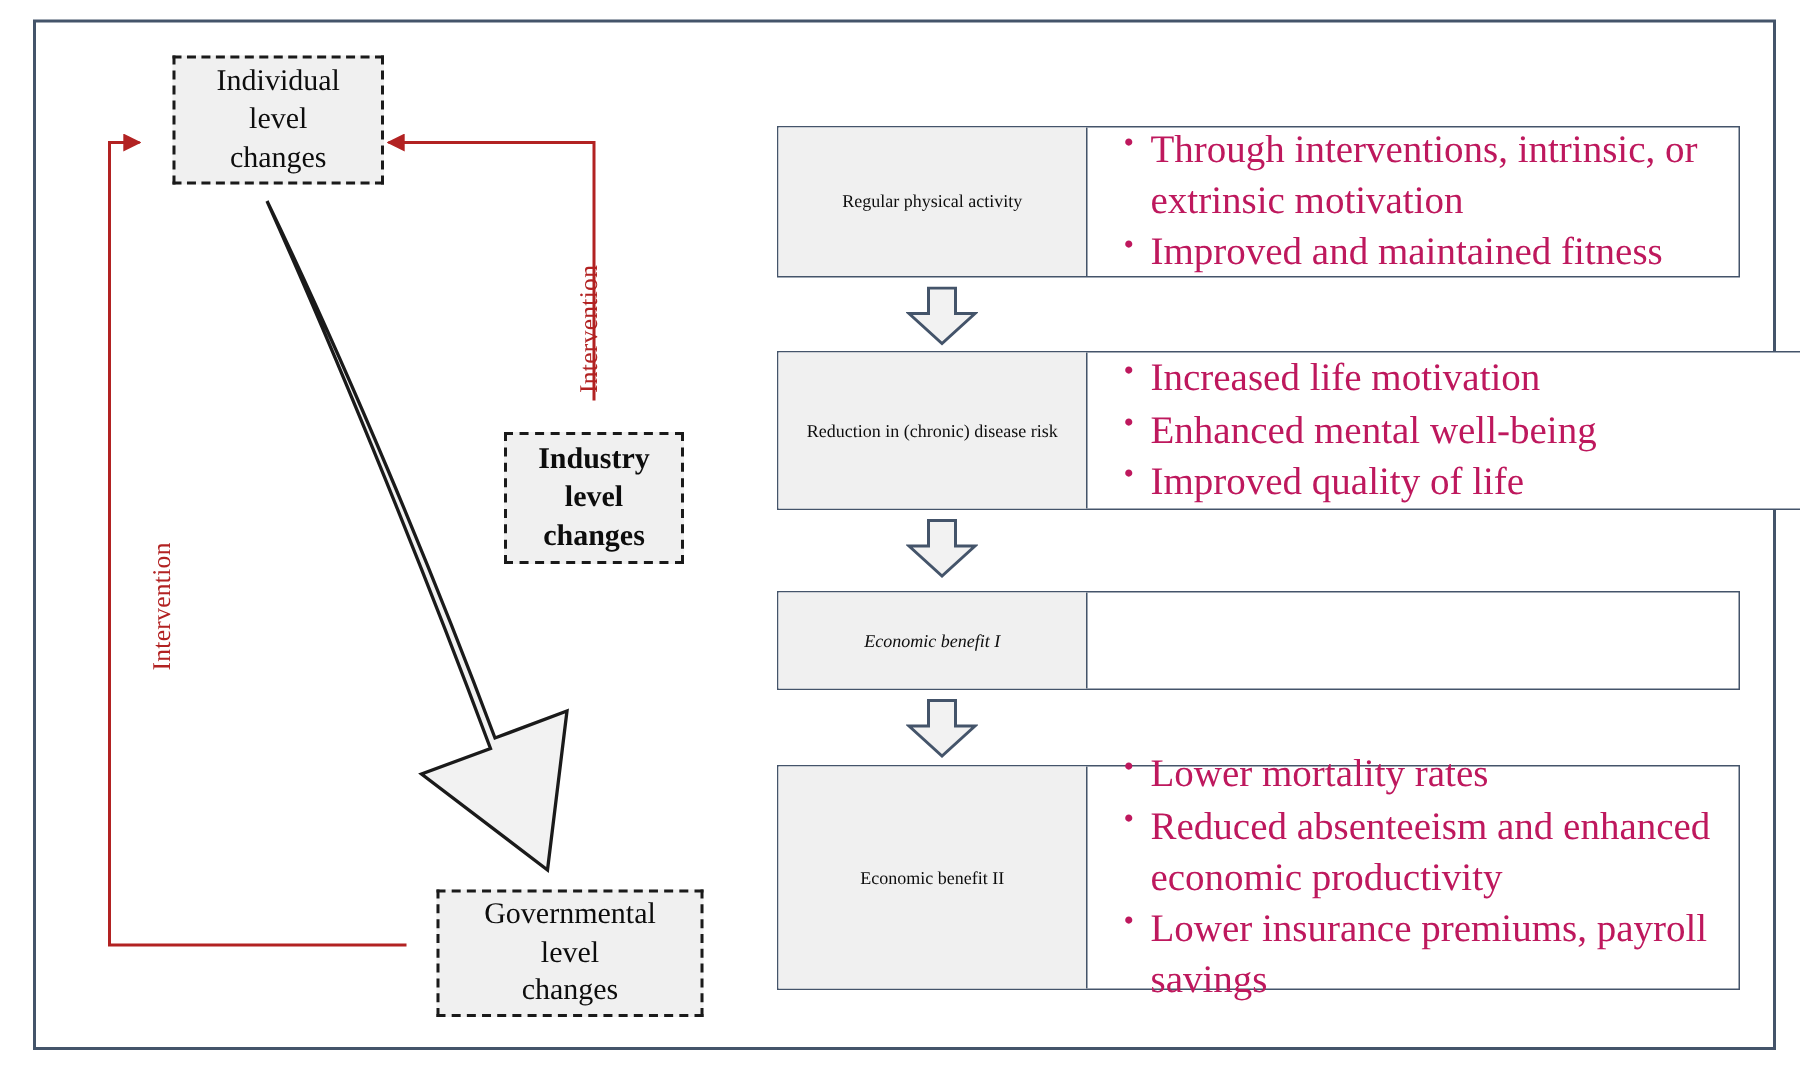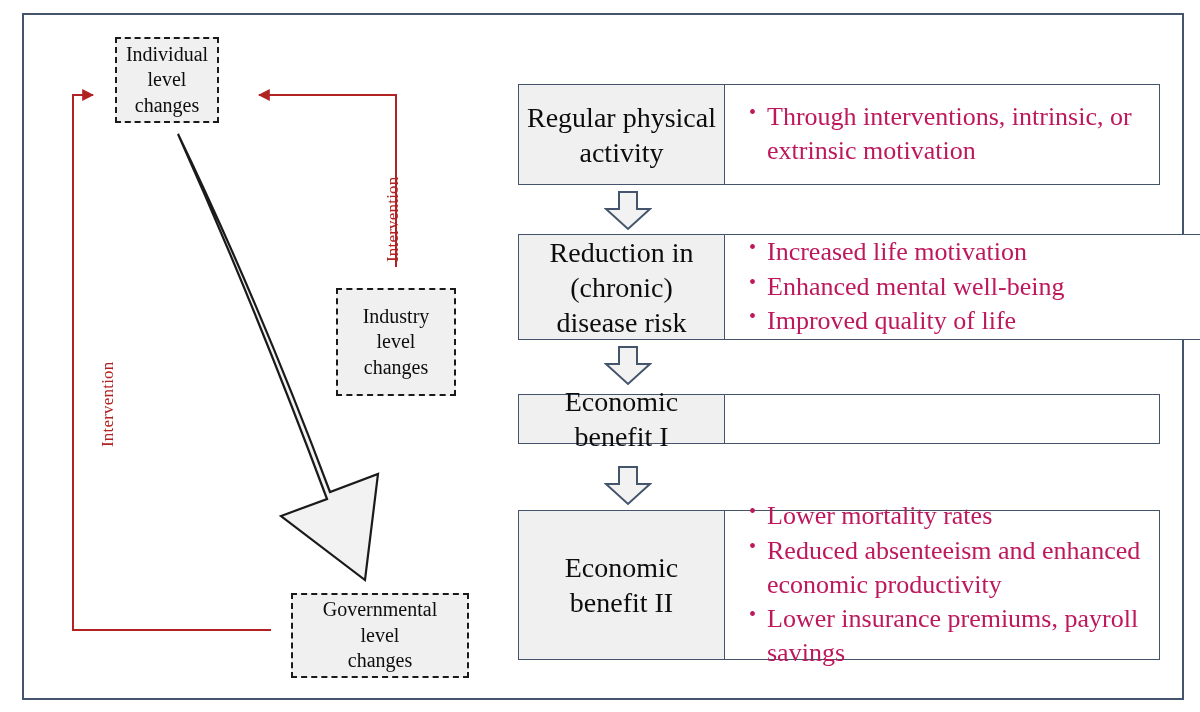--- a/index.html
+++ b/index.html
@@ -36,22 +36,22 @@
     background: #f0f0f0;
     display: flex;
     align-items: center;
     justify-content: center;
     text-align: center;
     color: #0d0d0d;
     font-size: 20px;
     line-height: 1.28;
     padding: 2px 4px;
   }
-  #box-individual  { left: 115px; top: 37px;  width: 104px; height: 86px;  }
-  #box-industry    { left: 336px; top: 288px; width: 120px; height: 108px;  }
+  #box-individual  { left: 115px; top: 37px;  width: 141px; height: 86px;  }
+  #box-industry    { left: 336px; top: 288px; width: 120px; height: 88px; font-weight: bold;  }
   #box-government  { left: 291px; top: 593px; width: 178px; height: 85px;  }
 
   .dashed-box .label { display: block; white-space: pre-line; }
 
   
   #red-layer, #curve-layer {
     position: absolute;
     left: 0; top: 0;
     width: 1200px; height: 712px;
     pointer-events: none;
@@ -79,21 +79,21 @@
   .flow-title {
     box-sizing: border-box;
     width: 206px;
     flex: 0 0 206px;
     background: #f0f0f0;
     border-right: 1.6px solid #44546a;
     display: flex;
     align-items: center;
     justify-content: center;
     text-align: center;
-    font-size: 28px;
+    font-size: 12px;
     line-height: 1.25;
     color: #0d0d0d;
     padding: 4px 8px;
   }
   .flow-body {
     flex: 1 1 auto;
     display: flex;
     flex-direction: column;
     justify-content: center;
     padding: 6px 10px 6px 22px;
@@ -114,21 +114,21 @@
   .flow-body li::before {
     content: "\2022";
     position: absolute;
     left: -16px;
     top: -1px;
     font-size: 20px;
   }
 
   #flow-row-0 { top: 84px;  height: 101px; }
   #flow-row-1 { top: 234px; height: 106px; }
-  #flow-row-2 { top: 394px; height: 50px;  }
+  #flow-row-2 { top: 394px; height: 66px; font-style: italic;  }
   #flow-row-3 { top: 510px; height: 150px; }
 
   
   .conn-arrow {
     position: absolute;
     left: 604px;
     width: 48px;
     height: 40px;
   }
   #conn-arrow-0 { top: 191px; }
@@ -183,20 +183,21 @@
     <span class="label">Governmental
 level
 changes</span>
   </div>
 
   <div class="flow-row" id="flow-row-0" style="width:642px">
     <div class="flow-title">Regular physical activity</div>
     <div class="flow-body">
       <ul>
         <li>Through interventions, intrinsic, or extrinsic motivation</li>
+        <li>Improved and maintained fitness</li>
       </ul>
     </div>
   </div>
 
   <div class="flow-row" id="flow-row-1" style="width:770px">
     <div class="flow-title">Reduction in (chronic) disease risk</div>
     <div class="flow-body">
       <ul>
         <li>Increased life motivation</li>
         <li>Enhanced mental well-being</li>

